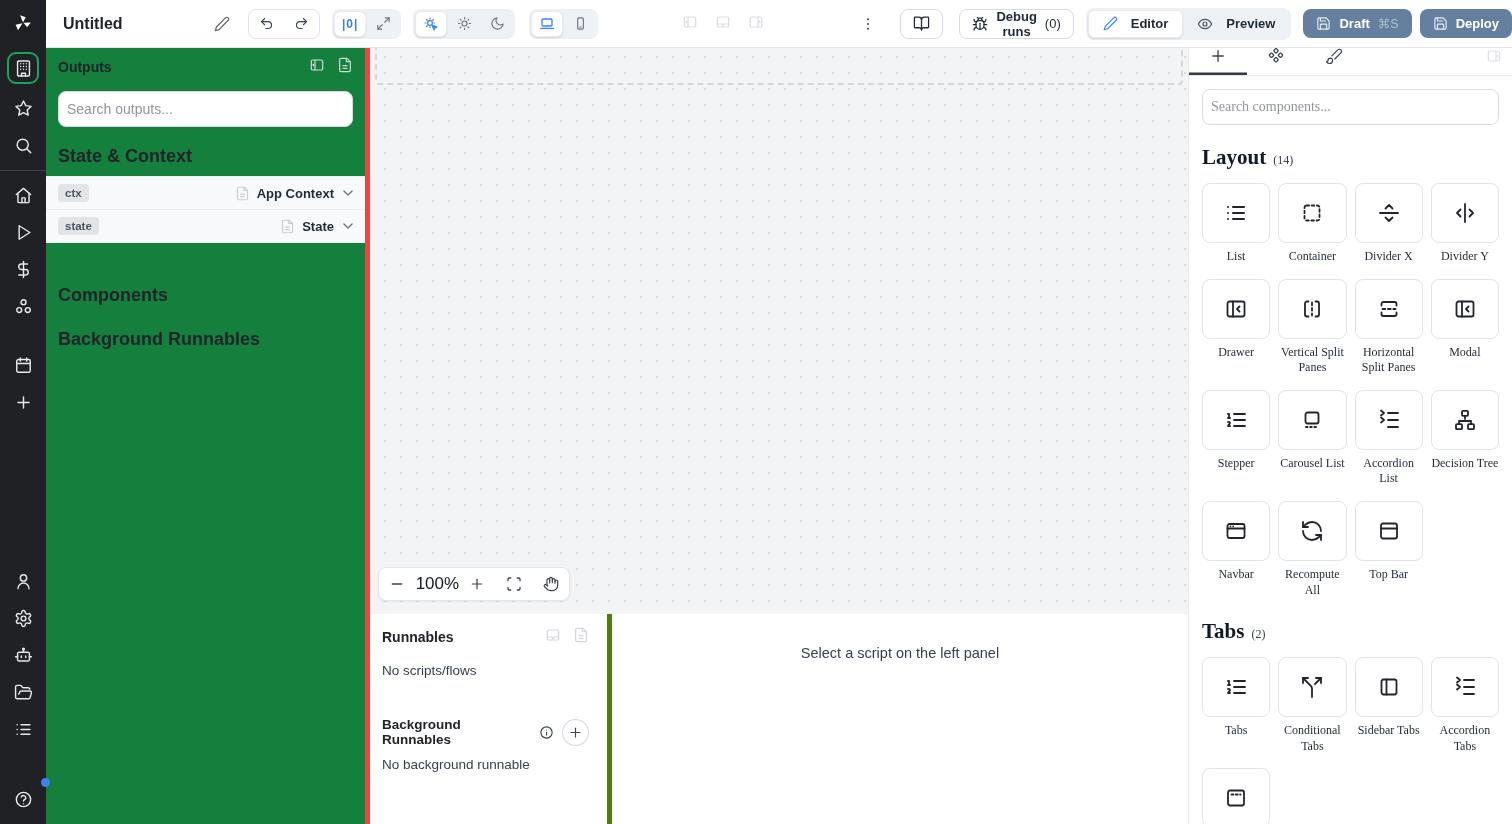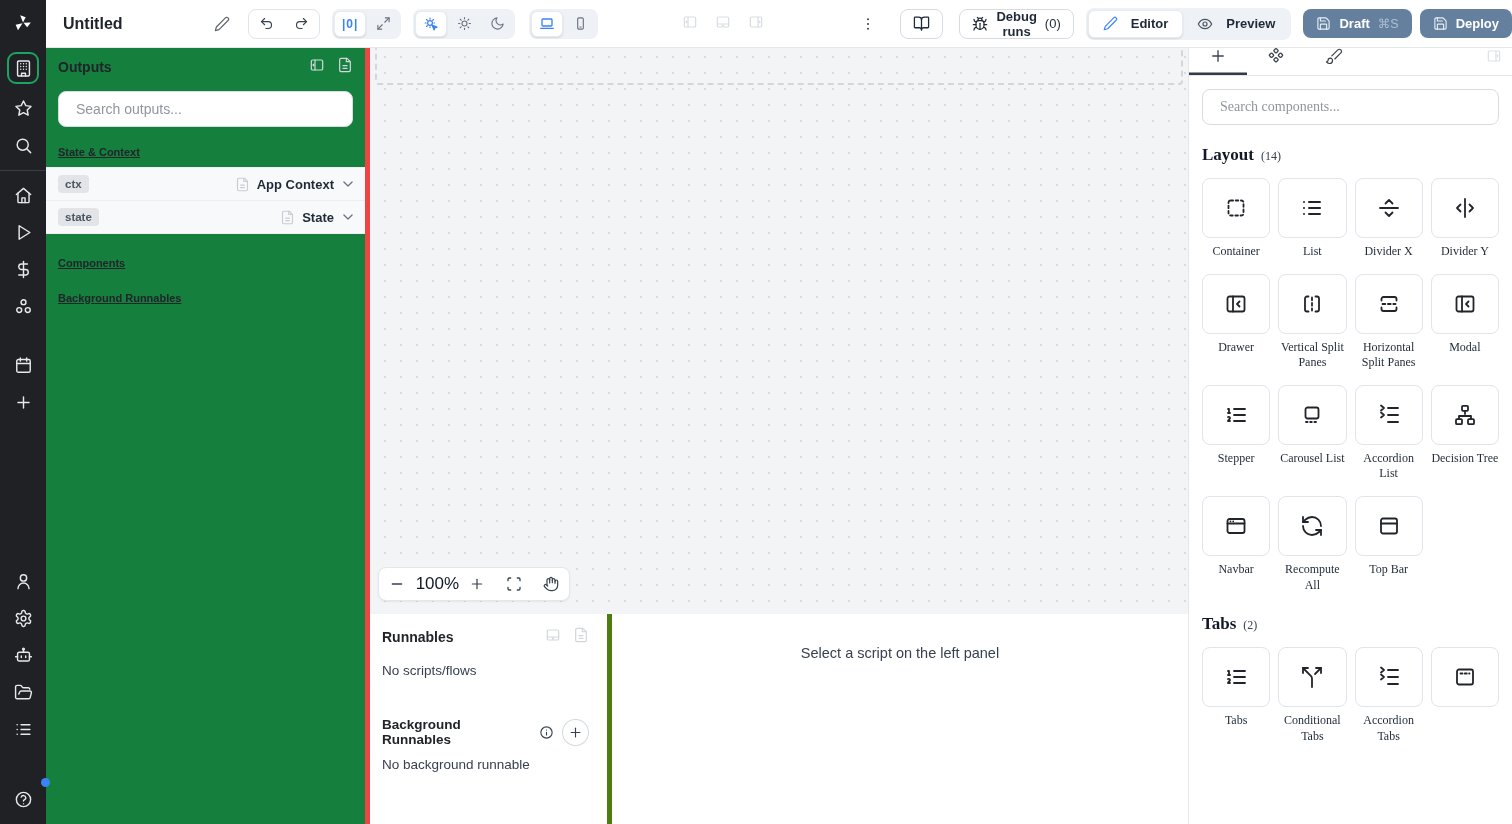--- a/index.html
+++ b/index.html
@@ -41,31 +41,31 @@
   .btn-slate { display:flex; align-items:center; gap:8px; background:#64809e; color:#fff; border-radius:8px; height:29px; padding:0 13px; font-size:13px; font-weight:700; }
   .btn-slate .shortcut { color:#aebfd2; font-weight:400; font-size:12.5px; }
   .btn-slate .ic { color:#e8edf3; }
 
   
   .outputs { position:absolute; left:46px; top:44px; width:324px; height:788px; background:#15803d; border-right:5px solid #ef4444; z-index:10; }
   .outputs-inner { padding:13px 12px 0; }
   .panel-head { display:flex; align-items:center; }
   .panel-title { font-size:14px; font-weight:700; color:#21242a; }
   .head-icons { margin-left:auto; display:flex; gap:12px; color:#d3d7dc; }
-  .search-box { margin-top:15px; height:36px; border:1px solid #d8dce1; border-radius:8px; width:100%; padding:0 17px; font-size:14px; color:#1f2937; background:#fff; outline:none; font-family:inherit; }
+  .search-box { margin-top:15px; height:36px; border:1px solid #d8dce1; border-radius:8px; width:100%; padding:0 8px; font-size:14px; color:#1f2937; background:#fff; outline:none; font-family:inherit; }
   .search-box::placeholder { color:#90959f; }
-  .sec-label { margin-top:19px; font-size:11px; font-weight:700; color:#21242a;text-decoration:underline; }
+  .sec-label { margin-top:19px; font-size:18px; font-weight:700; color:#21242a; }
   .sc-rows { margin:9px -12px 0; border-top:1px solid #eceef1; }
   .sc-row { height:33px; display:flex; align-items:center; background:#f8f9fa; border-bottom:1px solid #eceef1; padding:0 10px 0 12px; }
   .badge { font-size:11.5px; font-weight:700; color:#4b5563; background:#e2e4e8; border-radius:4px; padding:3px 7px; }
   .sc-right { margin-left:auto; display:flex; align-items:center; gap:7px; }
   .sc-doc { color:#c9cdd3; }
   .sc-type { font-size:13px; font-weight:700; color:#1f2937; }
   .sc-chev { color:#6b7280; }
-  .outputs .gap-lg { margin-top:23px; } .outputs .gap-md { margin-top:23px; }
+  .outputs .gap-lg { margin-top:42px; } .outputs .gap-md { margin-top:23px; }
 
   
   .canvas { position:absolute; left:370px; top:36px; width:818px; height:578px; background:#f3f4f6;
     background-image: radial-gradient(circle, #d8dbe0 1.1px, transparent 1.4px);
     background-size:16px 16px; background-position:7px 13px; }
   .dropzone { position:absolute; left:5px; top:4px; right:5px; height:45px; border:2px dashed #d3d7dd; border-radius:4px; }
   .zoombar { position:absolute; left:8px; bottom:13px; height:34px; width:192px; background:#fff; border:1px solid #e3e6ea; border-radius:8px; box-shadow:0 1px 2px rgba(16,24,40,.06); display:flex; align-items:center; }
   .zoombar button { flex:1; height:100%; display:flex; align-items:center; justify-content:center; color:#374151; }
   .zoom-level { flex:1.15; text-align:center; font-size:17px; color:#111827; }
 
@@ -83,21 +83,21 @@
   
   .rightpanel { position:absolute; left:1188px; top:36px; width:324px; height:788px; background:#fff; border-left:1px solid #e5e7eb; }
   .rp-tabs { height:40px; border-bottom:1px solid #e5e7eb; display:flex; align-items:stretch; }
   .rp-tab { width:58px; display:flex; align-items:center; justify-content:center; color:#3c4450; }
   .rp-tab.active { box-shadow: inset 0 -2.5px 0 #343b46; }
   .rp-collapse { margin-left:auto; margin-right:10px; display:flex; align-items:center; color:#dde1e6; }
   .rp-scroll { padding:0 13px; height:748px; overflow:hidden;font-family:Liberation Serif, serif; }
   .rp-search-wrap { padding-top:13px; }
   .comp-heading { margin-top:21px; display:flex; align-items:baseline; gap:7px; }
   .comp-heading.first { margin-top:20px; }
-  .comp-heading .t { font-size:17px; font-weight:700; color:#111827; }
+  .comp-heading .t { font-size:21px; font-weight:700; color:#111827; }
   .comp-heading .c { font-size:12px; color:#374151; }
   .comp-grid { margin-top:13px; display:grid; grid-template-columns:repeat(4,1fr); column-gap:8px; row-gap:14px; }
   .comp-cell { display:flex; flex-direction:column; align-items:center; }
   .comp-tile { width:100%; height:60px; border:1px solid #e1e4e9; border-radius:8px; background:#fff; display:flex; align-items:center; justify-content:center; color:#21242a; }
   .comp-label { margin-top:6px; font-size:12px; line-height:1.3; color:#1f2937; text-align:center; }
 
   .ml8{margin-left:8px}.ml12{margin-left:12px}.ml14{margin-left:14px}.ml16{margin-left:16px}.ml20{margin-left:20px}.ml84{margin-left:84px}.ml92{margin-left:92px}
 </style>
 </head>
 <body>
@@ -652,39 +652,39 @@
     </div>
     <div id="component-sections">
         <div class="comp-heading first">
           <span class="t">Layout</span>
           <span class="c">(14)</span>
         </div>
         <div class="comp-grid">
           <div class="comp-cell">
             <button class="comp-tile">
               <span class="ic i24">
-                <svg viewBox="0 0 24 24" fill="none" stroke="currentColor" stroke-width="1.8" stroke-linecap="round" stroke-linejoin="round">
-                  <rect x="4.5" y="4.5" width="15" height="15" rx="2" stroke-dasharray="2.6 2.6"></rect>
-                </svg>
-              </span>
-            </button>
-            <div class="comp-label">Container</div>
-          </div>
-          <div class="comp-cell">
-            <button class="comp-tile">
-              <span class="ic i24">
                 <svg viewBox="0 0 24 24" fill="none" stroke="currentColor" stroke-width="2" stroke-linecap="round" stroke-linejoin="round">
                   <line x1="9" y1="6" x2="20" y2="6"></line>
                   <line x1="9" y1="12" x2="20" y2="12"></line>
                   <line x1="9" y1="18" x2="20" y2="18"></line>
                   <path d="M4 6h.01M4 12h.01M4 18h.01"></path>
                 </svg>
               </span>
             </button>
             <div class="comp-label">List</div>
+          </div>
+          <div class="comp-cell">
+            <button class="comp-tile">
+              <span class="ic i24">
+                <svg viewBox="0 0 24 24" fill="none" stroke="currentColor" stroke-width="1.8" stroke-linecap="round" stroke-linejoin="round">
+                  <rect x="4.5" y="4.5" width="15" height="15" rx="2" stroke-dasharray="2.6 2.6"></rect>
+                </svg>
+              </span>
+            </button>
+            <div class="comp-label">Container</div>
           </div>
           <div class="comp-cell">
             <button class="comp-tile">
               <span class="ic i24">
                 <svg viewBox="0 0 24 24" fill="none" stroke="currentColor" stroke-width="1.8" stroke-linecap="round" stroke-linejoin="round">
                   <line x1="3" y1="12" x2="21" y2="12"></line>
                   <path d="m8.5 7.5 3.5-3.5 3.5 3.5"></path>
                   <path d="m15.5 16.5-3.5 3.5-3.5-3.5"></path>
                 </svg>
               </span>
@@ -872,20 +872,31 @@
                   <path d="m15 9 6-6"></path>
                 </svg>
               </span>
             </button>
             <div class="comp-label">Conditional Tabs</div>
           </div>
           <div class="comp-cell">
             <button class="comp-tile">
               <span class="ic i24">
                 <svg viewBox="0 0 24 24" fill="none" stroke="currentColor" stroke-width="1.8" stroke-linecap="round" stroke-linejoin="round">
+                  <rect x="4.5" y="4.5" width="15" height="15" rx="2"></rect>
+                  <line x1="9.5" y1="4.5" x2="9.5" y2="19.5"></line>
+                </svg>
+              </span>
+            </button>
+            <div class="comp-label">Sidebar Tabs</div>
+          </div>
+          <div class="comp-cell">
+            <button class="comp-tile">
+              <span class="ic i24">
+                <svg viewBox="0 0 24 24" fill="none" stroke="currentColor" stroke-width="1.8" stroke-linecap="round" stroke-linejoin="round">
                   <line x1="11" y1="5" x2="21" y2="5"></line>
                   <line x1="11" y1="12" x2="21" y2="12"></line>
                   <line x1="11" y1="19" x2="21" y2="19"></line>
                   <path d="m4 2.5 3 2.5-3 2.5"></path>
                   <path d="m4 9.5 3 2.5-3 2.5"></path>
                 </svg>
               </span>
             </button>
             <div class="comp-label">Accordion Tabs</div>
           </div>

